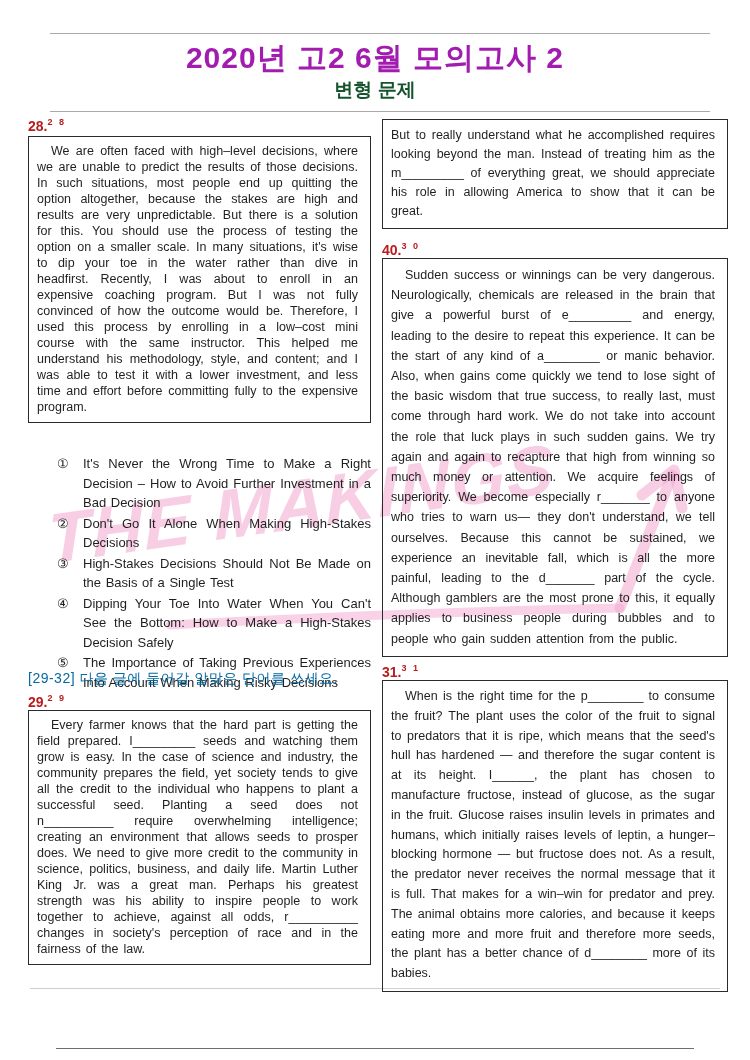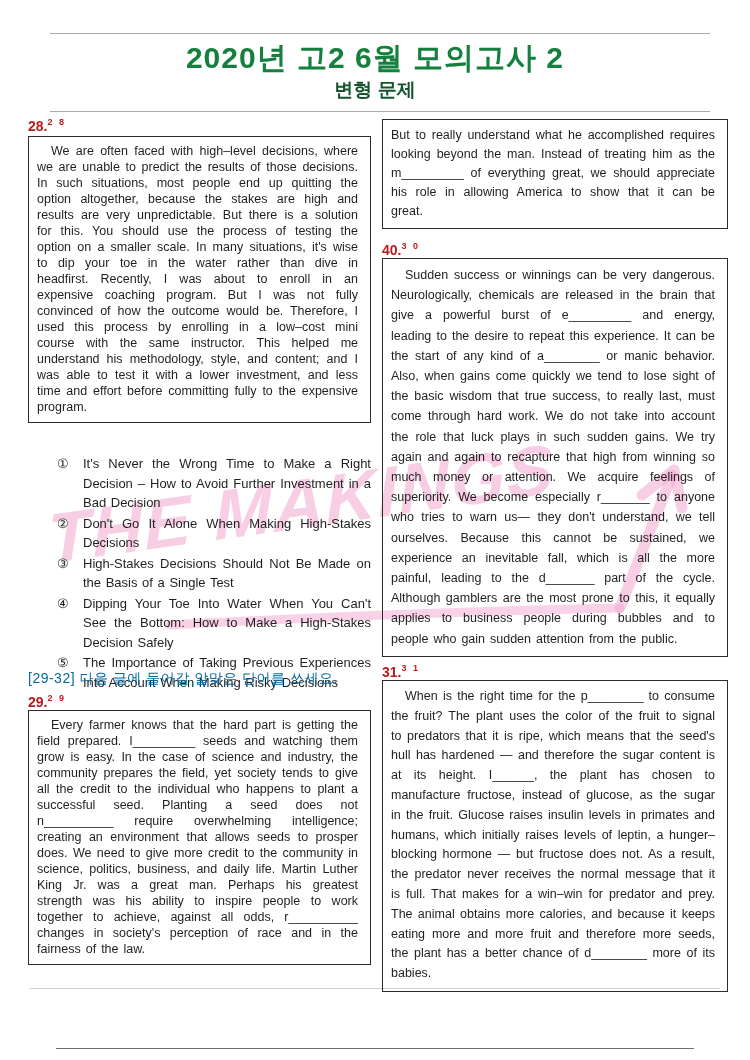--- a/index.html
+++ b/index.html
@@ -12,21 +12,21 @@
     overflow:hidden;
     margin:0 auto;
   }
   
   .hr{position:absolute;height:1px;background:#a9a9a9;}
   .hr-top{left:50px;right:40px;top:33px;}
   .hr-sub{left:50px;right:40px;top:111px;}
   .title{
     position:absolute;top:38px;left:0;width:100%;
     text-align:center;font-size:30px;font-weight:800;
-    letter-spacing:1px;color:#15803d;
+    letter-spacing:1px;color:#a21caf;
   }
   .subtitle{
     position:absolute;top:77px;left:0;width:100%;
     text-align:center;font-size:19px;font-weight:800;color:#14532d;
   }
   
   .watermark{position:absolute;z-index:0;pointer-events:none;}
   .wm-text{
     left:52px;top:500px;width:600px;height:150px;
     font-size:70px;font-weight:800;font-style:italic;

